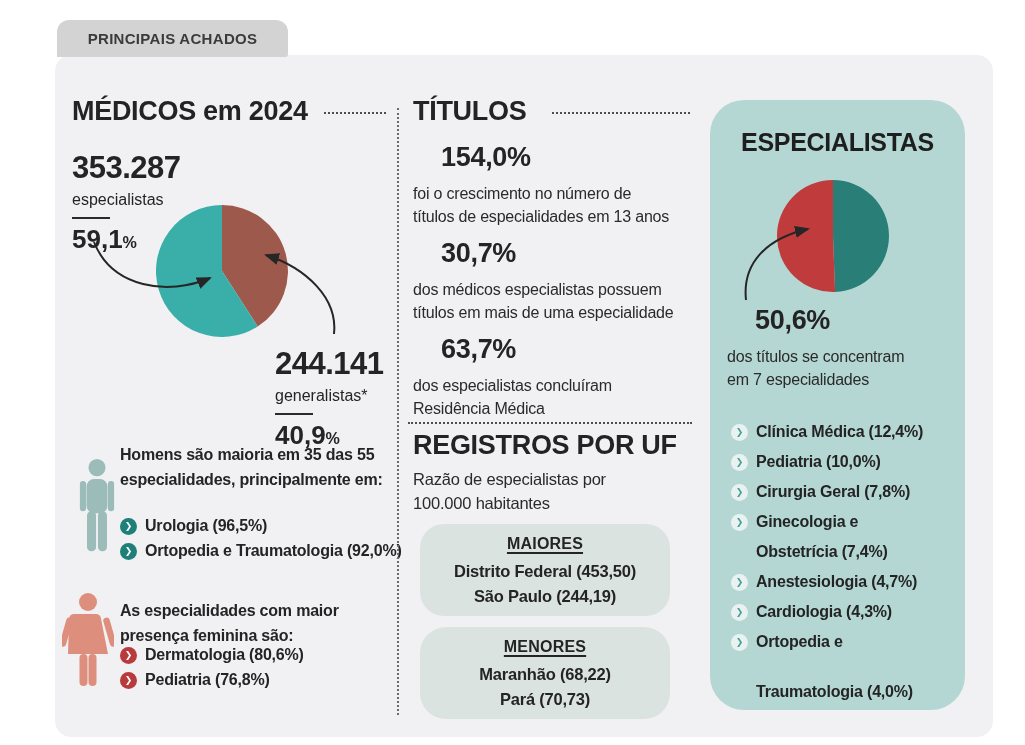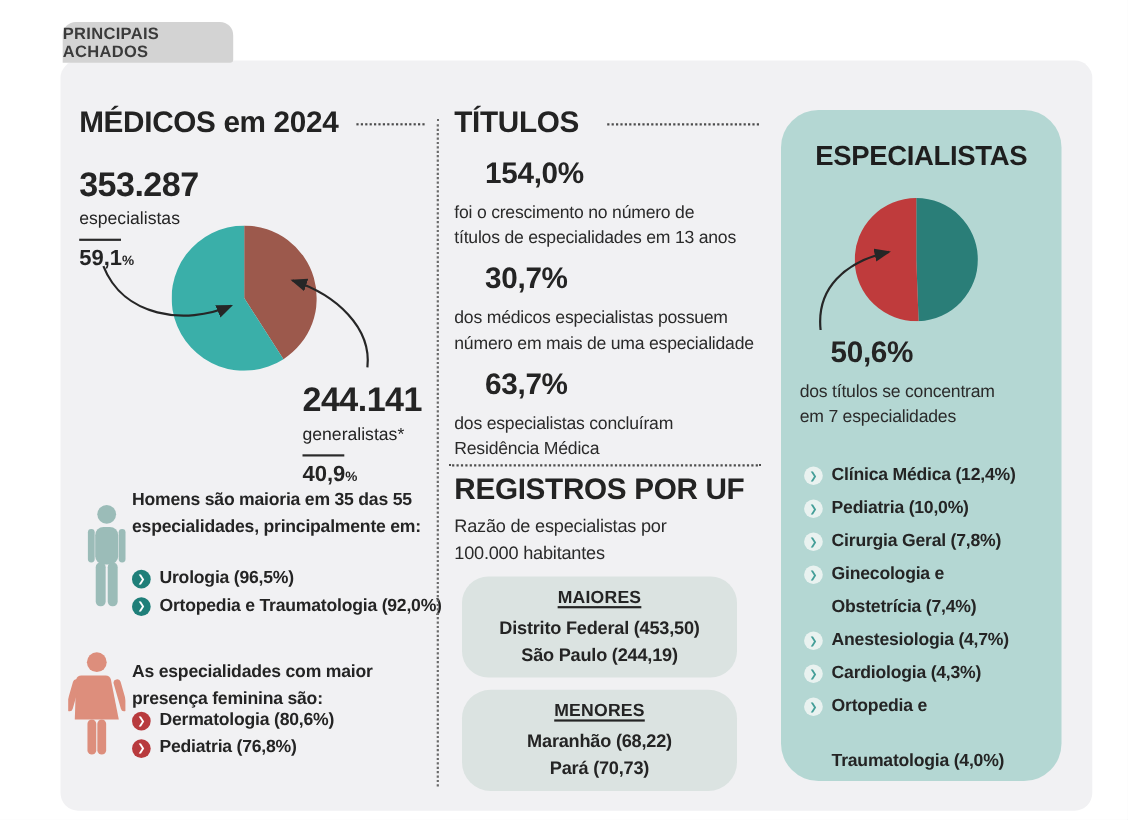--- a/index.html
+++ b/index.html
@@ -7,37 +7,37 @@
   .canvas {
     position:relative; width:1025px; height:745px; overflow:hidden;
     font-family:"Liberation Sans","DejaVu Sans",sans-serif;
     color:#242424; background:#ffffff;
   }
   .panel {
     position:absolute; left:55px; top:55px; width:938px; height:682px;
     background:#f1f1f3; border-radius:16px;
   }
   .badge {
-    position:absolute; left:57px; top:20px; width:155px; height:37px;
+    position:absolute; left:57px; top:20px; width:231px; height:37px;
     background:#d3d3d3; border-radius:12px 12px 3px 0;
     display:flex; align-items:center; justify-content:center;
     font-size:15px; font-weight:700; color:#3b3b3b; letter-spacing:.3px;
   }
   .h1 {
     position:absolute; font-size:27px; font-weight:800; letter-spacing:-.3px; color:#232323;
     white-space:nowrap;
   }
   .dotted-h { position:absolute; height:0; border-top:2px dotted #4d4d4d; }
   .dotted-v { position:absolute; width:0; border-left:2px dotted #6a6a6a; }
 
   .stat-block { position:absolute; }
   .stat-value { font-size:31px; font-weight:800; letter-spacing:-.5px; white-space:nowrap; }
   .stat-label { font-size:16px; font-weight:400; margin-top:5px; white-space:nowrap; }
   .stat-rule  { width:38px; border-top:2px solid #2a2a2a; margin:8px 0 5px; }
-  .stat-pct   { font-size:20px; font-weight:800; white-space:nowrap; }
+  .stat-pct   { font-size:26px; font-weight:800; white-space:nowrap; }
   .pct-sm     { font-size:.62em; font-weight:700; }
 
   .pie { position:absolute; }
 
   .figtext { position:absolute; font-size:16px; font-weight:700; line-height:25px; letter-spacing:-.2px; white-space:nowrap; }
   .bullet-row { position:absolute; display:flex; align-items:center; white-space:nowrap; }
   .bullet {
     width:17px; height:17px; border-radius:50%; flex:0 0 17px;
     display:flex; align-items:center; justify-content:center;
     font-size:9px; font-weight:700; color:#fff; line-height:1;
@@ -167,21 +167,21 @@
   <div class="desc" style="left:413px; top:182px;">
     <div>foi o crescimento no número de</div>
     <div>títulos de especialidades em 13 anos</div>
   </div>
 
   <div class="big-stat" style="left:413px; top:238px;">
     <span class="v">30,7</span><span class="v pct-sm">%</span>
   </div>
   <div class="desc" style="left:413px; top:278px;">
     <div>dos médicos especialistas possuem</div>
-    <div>número em mais de uma especialidade</div>
+    <div>títulos em mais de uma especialidade</div>
   </div>
 
   <div class="big-stat" style="left:413px; top:334px;">
     <span class="v">63,7</span><span class="v pct-sm">%</span>
   </div>
   <div class="desc" style="left:413px; top:374px;">
     <div>dos especialistas concluíram</div>
     <div>Residência Médica</div>
   </div>
 

